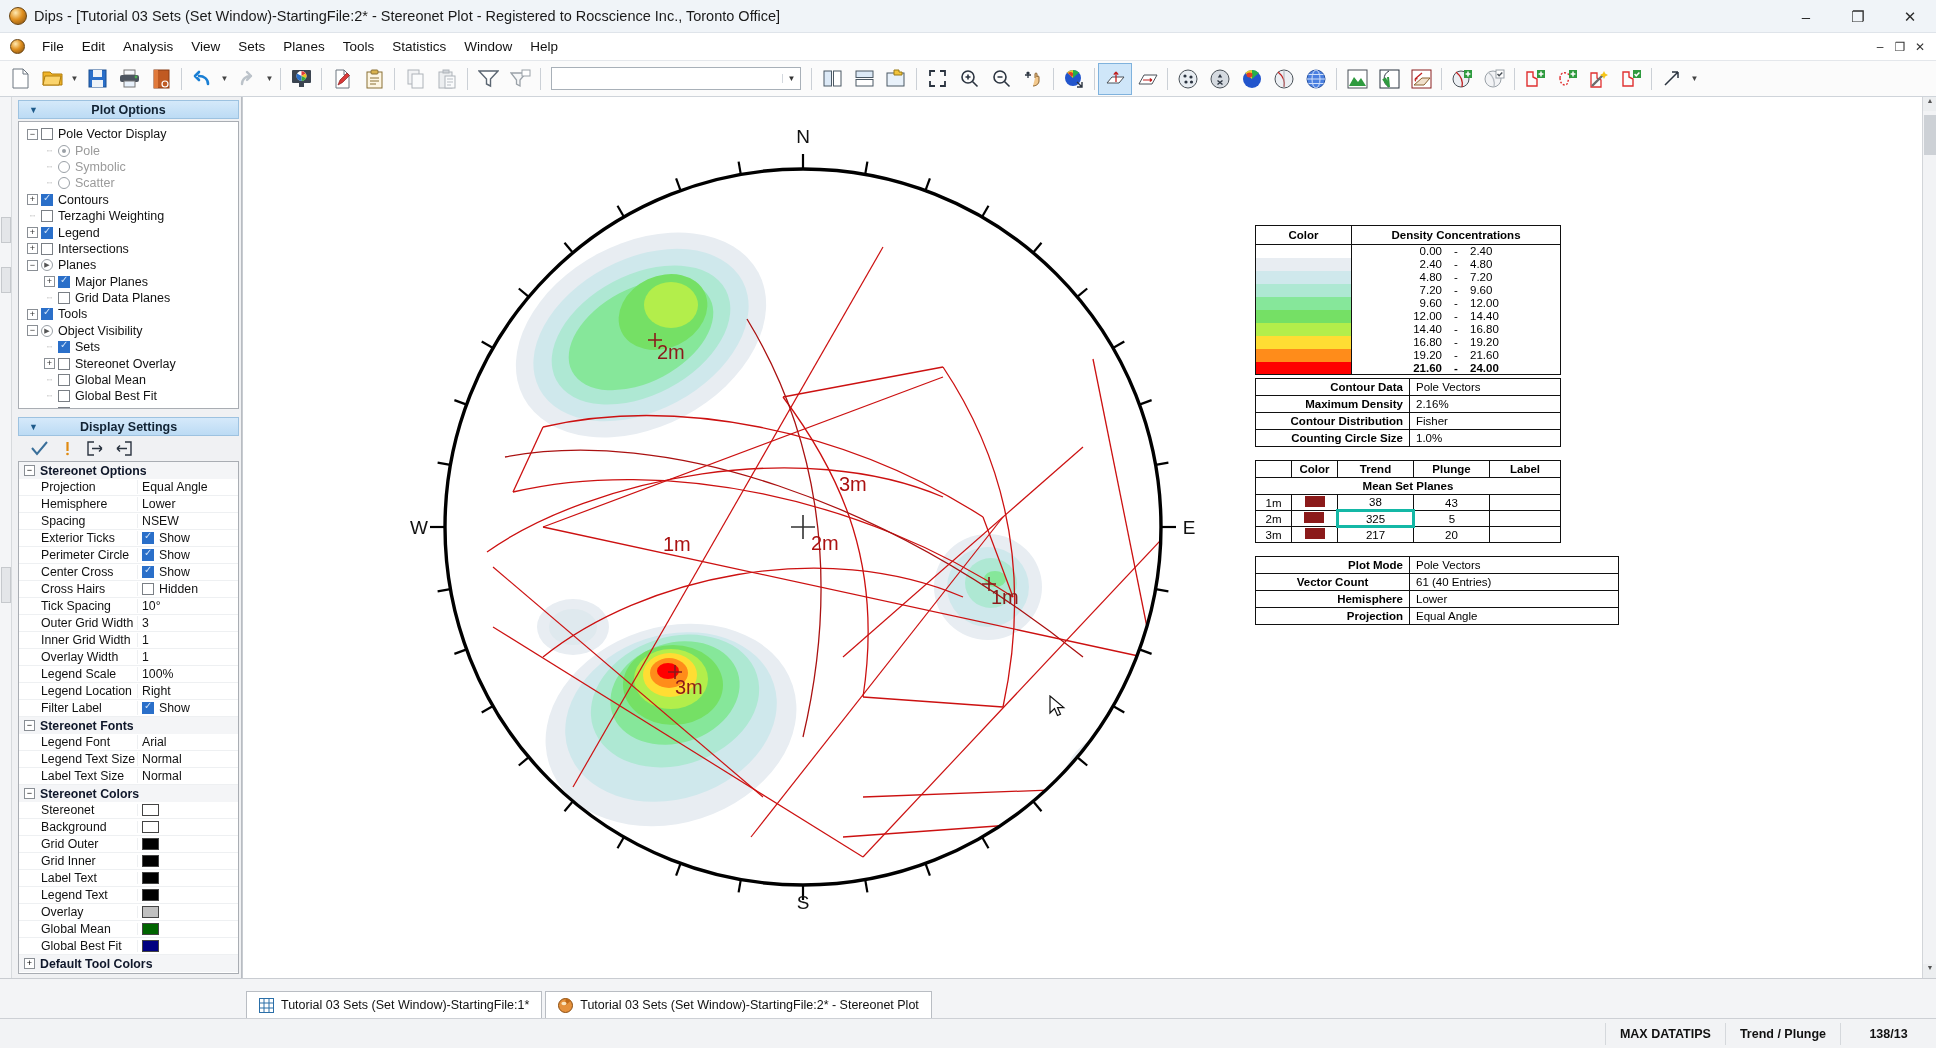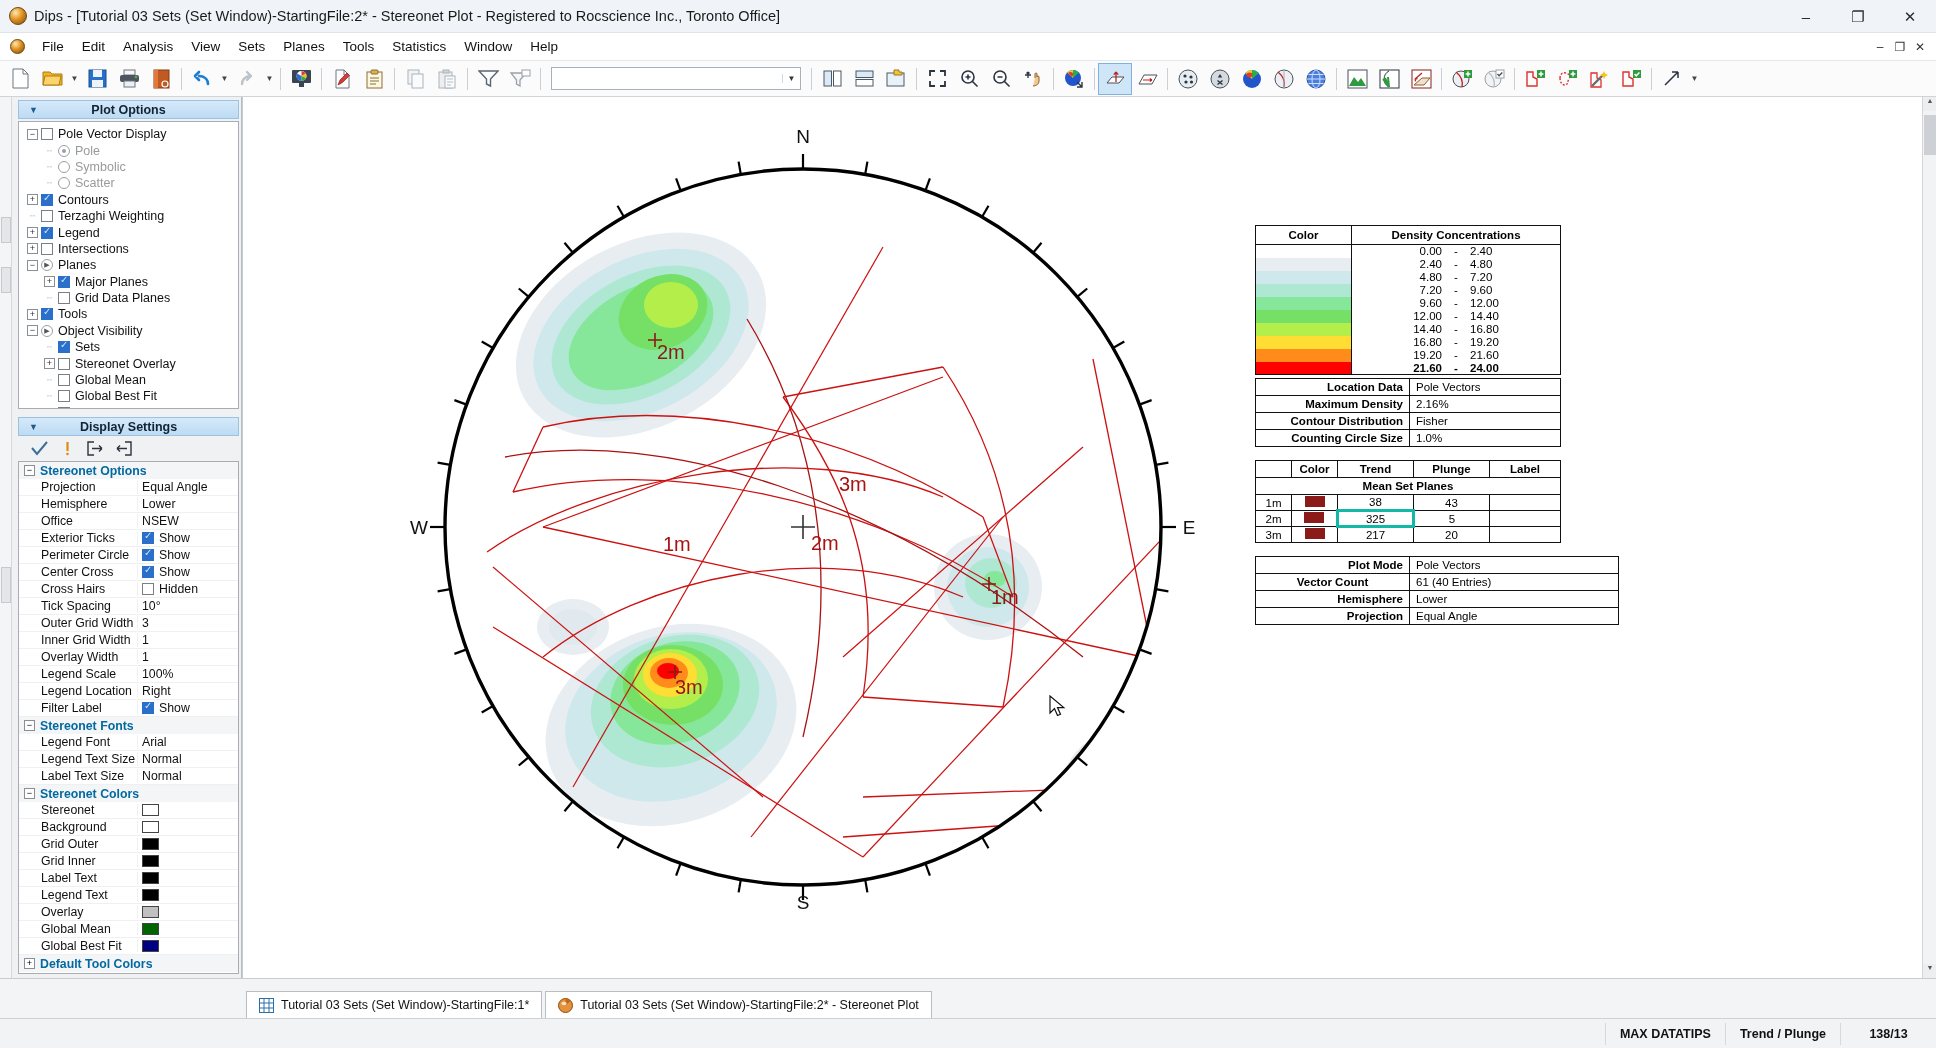--- a/index.html
+++ b/index.html
@@ -114,21 +114,21 @@
 
   #props { background:#fff; border:1px solid #a9adb3; margin:0 2px 4px 6px;
            flex:1; overflow:hidden; font-size:12.3px; }
   .prow { display:flex; height:17px; align-items:center; border-bottom:1px solid #eef0f2; }
   .prow .pname { width:118px; padding-left:22px; color:#111; white-space:nowrap; overflow:hidden; }
   .prow .pval { flex:1; padding-left:4px; color:#111; border-left:1px solid #eef0f2;
                 display:flex; align-items:center; gap:5px; white-space:nowrap; }
   .grow { display:flex; height:17px; align-items:center; background:#f4f5f7; }
   .grow .gexp { width:11px; height:11px; border:1px solid #8a8f95; background:#fff;
                 font-size:9px; line-height:9px; text-align:center; margin:0 5px 0 5px; flex:0 0 auto; }
-  .grow .gname { font-weight:bold; color:#0369a1; }
+  .grow .gname { font-weight:bold; color:#0f172a; }
   .swatch { width:17px; height:12px; border:1px solid #444; display:inline-block; }
   .pcheck { width:12px; height:12px; border:1px solid #7a7f85; background:#fff; position:relative; flex:0 0 auto; }
   .pcheck.on { background:#2a6fc9; border-color:#2a6fc9; }
   .pcheck.on:after { content:"✓"; position:absolute; left:1px; top:-3px; font-size:10px; color:#cfe3fa; }
 
   
   #plotwrap { flex:1; background:#fff; position:relative; border-left:1px solid #c8ccd1; overflow:hidden; }
   #vscroll { width:14px; background:#f2f3f5; border-left:1px solid #d2d5d9; position:relative; }
   #vscroll .thumb { position:absolute; top:0; left:1px; width:12px; height:40px; background:#cdd1d6; }
   #vscroll .arr { position:absolute; left:0; width:14px; height:14px; text-align:center; font-size:7px; color:#555; background:#eceef0; }
@@ -618,21 +618,21 @@
         </div>
         <div class="prow">
           <span class="pname">Projection</span>
           <span class="pval">Equal Angle</span>
         </div>
         <div class="prow">
           <span class="pname">Hemisphere</span>
           <span class="pval">Lower</span>
         </div>
         <div class="prow">
-          <span class="pname">Office</span>
+          <span class="pname">Spacing</span>
           <span class="pval">NSEW</span>
         </div>
         <div class="prow">
           <span class="pname">Exterior Ticks</span>
           <span class="pval">
             <span class="pcheck on"></span>
             <span>Show</span>
           </span>
         </div>
         <div class="prow">
@@ -961,21 +961,21 @@
             <tr>
               <td style="border-left:1px solid #111;border-right:1px solid #111;height:13px;background:#ff0000"></td>
               <td style="border-left:1px solid #111;border-right:1px solid #111;text-align:center;font-weight:bold;padding:0"><span style="display:inline-block;width:46px;text-align:right">21.60</span><span style="display:inline-block;width:28px;text-align:center">-</span><span style="display:inline-block;width:46px;text-align:left">24.00</span></td>
             </tr>
           </tbody>
         </table>
 
       <table id="tbl-contour" cellspacing="0" cellpadding="0" style="width:306px;border-collapse:collapse;border:1.6px solid #111;font-size:11.5px;background:#fff;margin-top:3px">
           <tbody>
             <tr>
-              <td style="border:1px solid #111;text-align:right;font-weight:bold;padding:2px 6px;width:154px">Location Data</td>
+              <td style="border:1px solid #111;text-align:right;font-weight:bold;padding:2px 6px;width:154px">Contour Data</td>
               <td style="border:1px solid #111;padding:2px 6px">Pole Vectors</td>
             </tr>
             <tr>
               <td style="border:1px solid #111;text-align:right;font-weight:bold;padding:2px 6px;width:154px">Maximum Density</td>
               <td style="border:1px solid #111;padding:2px 6px">2.16%</td>
             </tr>
             <tr>
               <td style="border:1px solid #111;text-align:right;font-weight:bold;padding:2px 6px;width:154px">Contour Distribution</td>
               <td style="border:1px solid #111;padding:2px 6px">Fisher</td>
             </tr>

